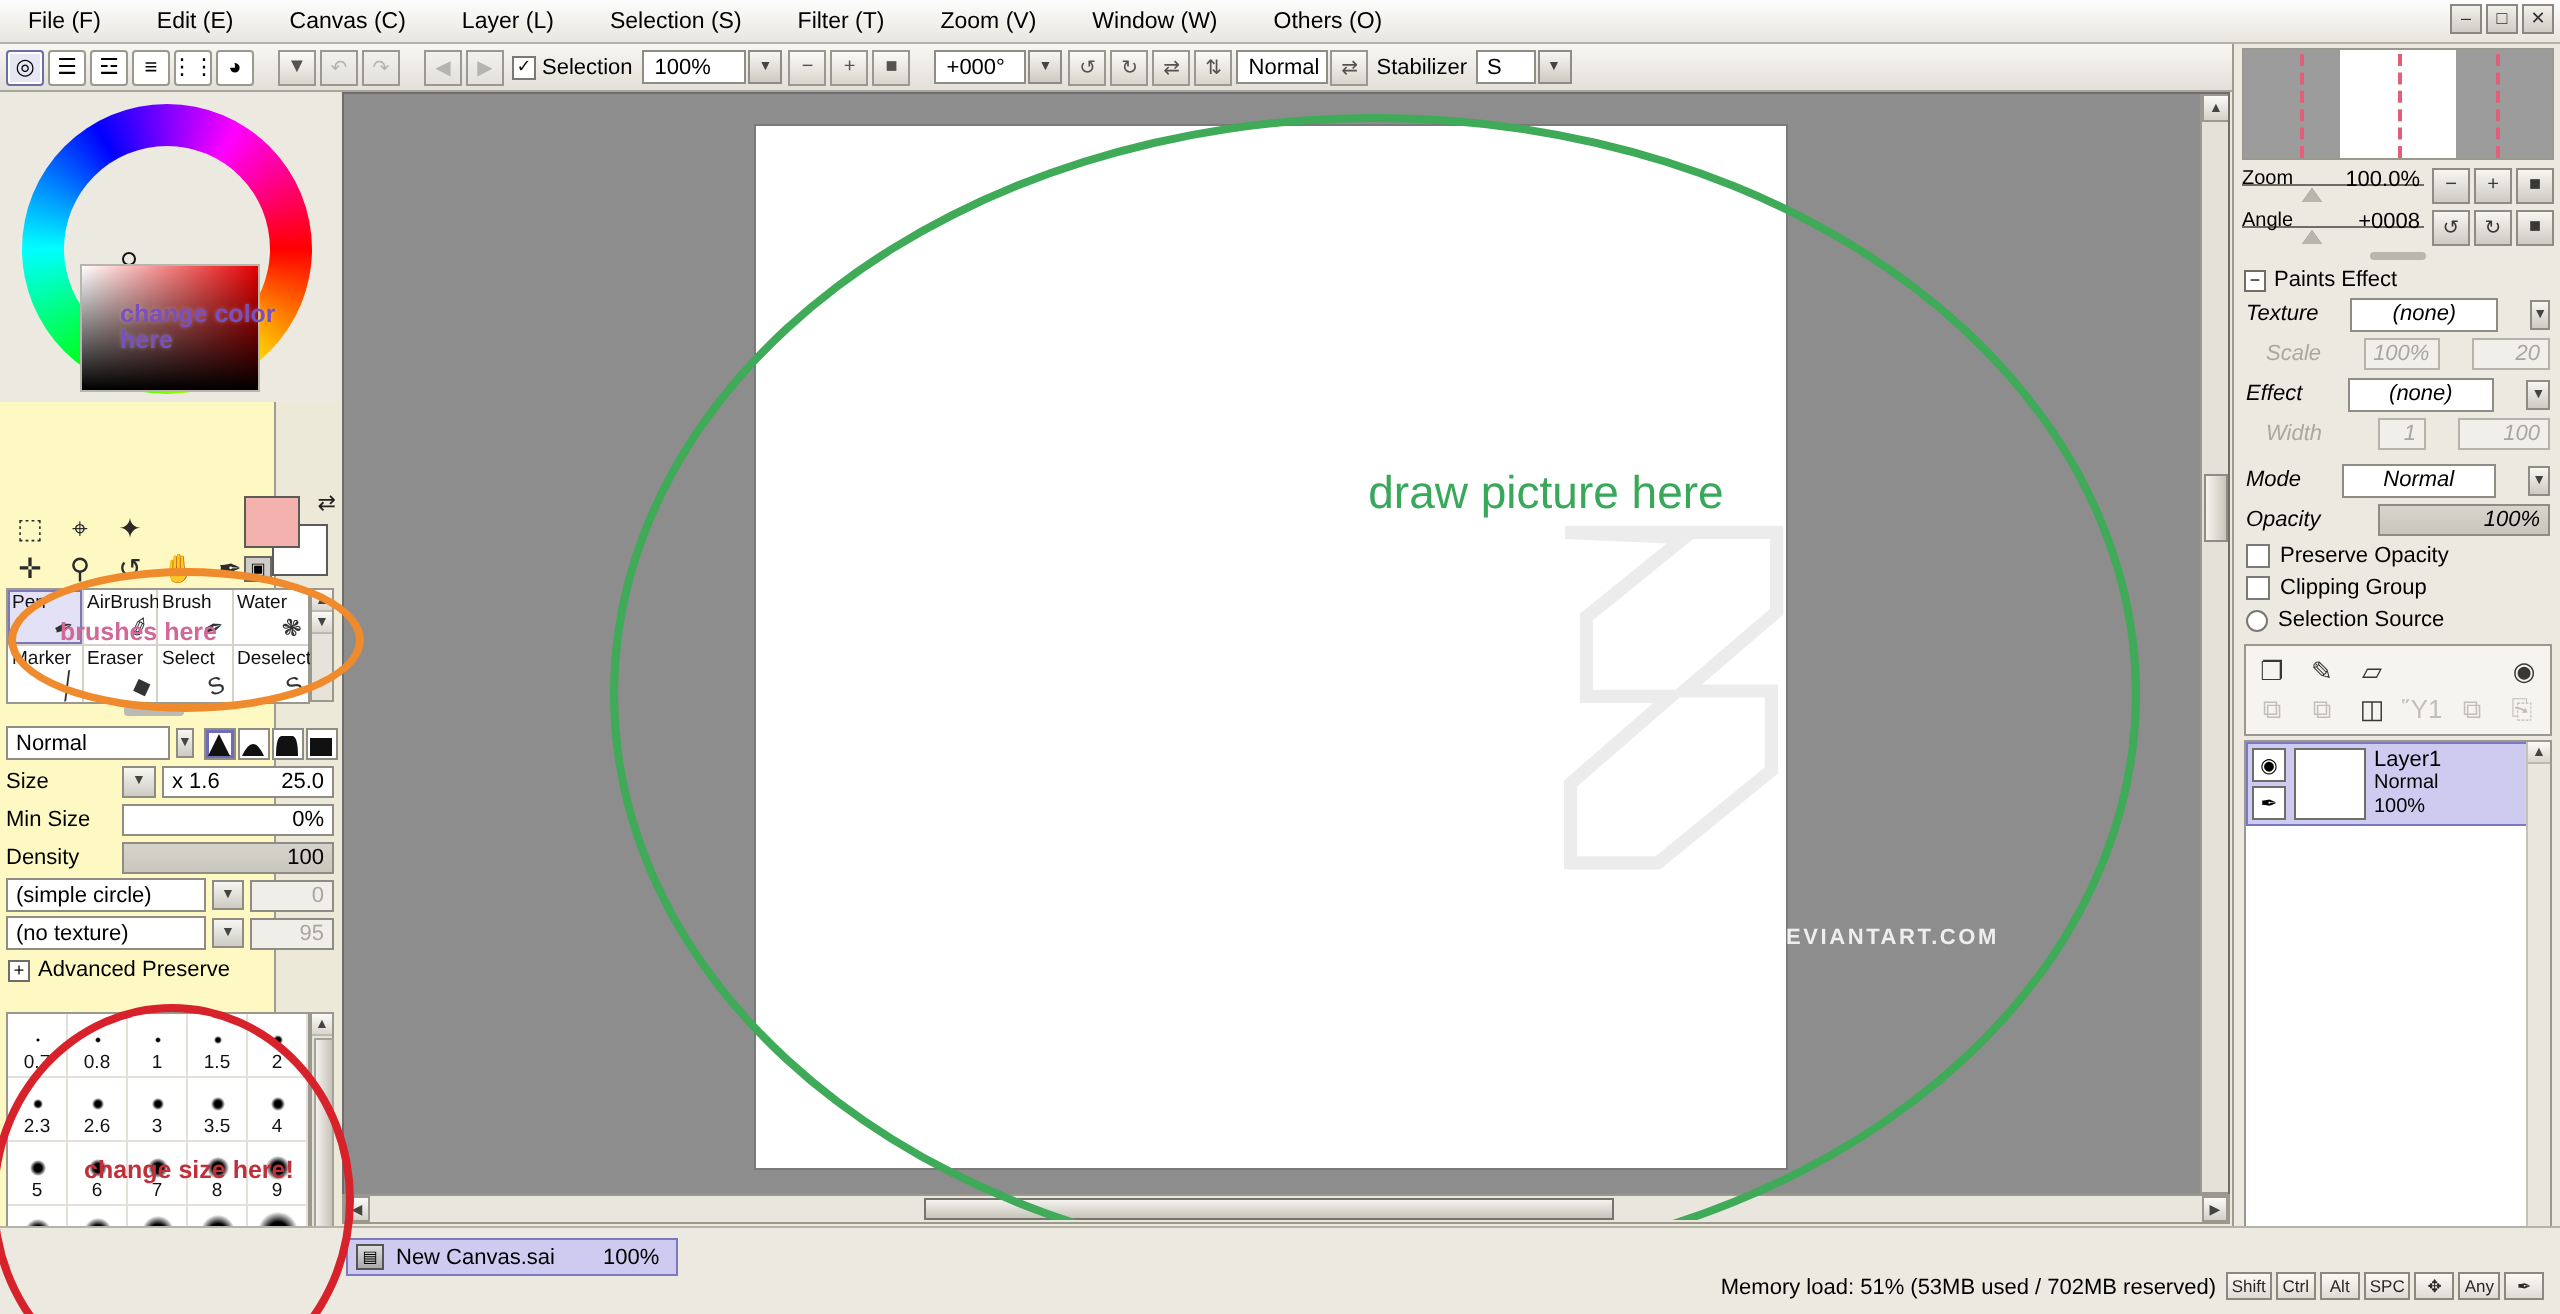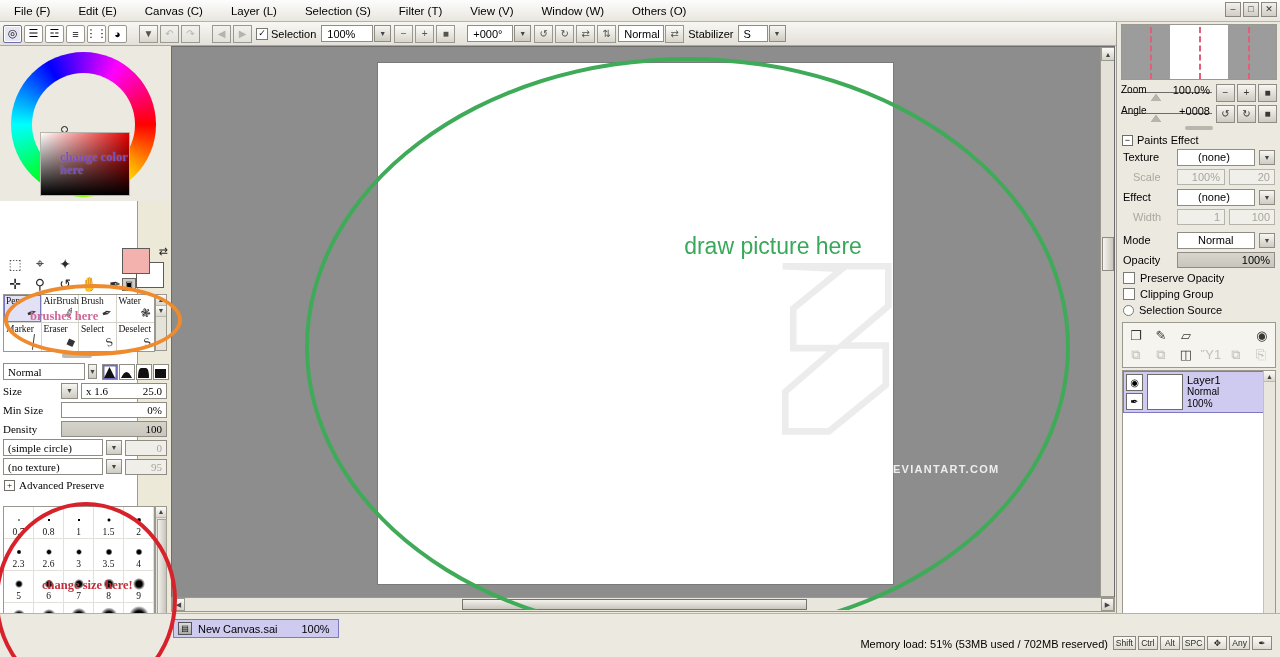--- a/index.html
+++ b/index.html
@@ -70,21 +70,21 @@
     width: 17px; height: 17px; border: 1px solid #8e8c85;
     background: linear-gradient(#f7f6f1,#cdcbc2);
     display: flex; align-items: center; justify-content: center;
     font-size: 7px; color: #444; margin-right: 3px;
   }
   .tb-lbl { font-size: 11px; margin: 0 4px 0 2px; }
 
   
   .leftpanel {
     position: absolute; left: 0; top: 46px; width: 138px; height: 611px;
-    background: #ffffff; border-right: 1px solid #9e9b92; font-family: Liberation Serif, serif;
+    background: #fef9c3; border-right: 1px solid #9e9b92;
   }
   .colorwheel-wrap { position: relative; width: 170px; height: 155px; background: #ece9e0; }
   .wheel {
     position: absolute; left: 11px; top: 6px; width: 145px; height: 145px; border-radius: 50%;
     background:
       conic-gradient(from 90deg,
         #ff0000, #ff8000, #ffff00, #80ff00, #00ff00, #00ff80,
         #00ffff, #0080ff, #0000ff, #8000ff, #ff00ff, #ff0080, #ff0000);
   }
   .wheel-hole {
@@ -304,21 +304,21 @@
   .zbtns { display: flex; gap: 2px; }
   .zbtn {
     width: 19px; height: 18px; border: 1px solid #8e8c85;
     background: linear-gradient(#f7f6f1,#cdcbc2);
     display: flex; align-items: center; justify-content: center; font-size: 10px; color: #3a3833;
   }
   .rgrip { width: 28px; height: 4px; background: #b9b6ae; border-radius: 2px; margin: 2px auto 3px auto; }
   .sec-head { display: flex; align-items: center; gap: 4px; padding: 1px 5px; font-size: 11px; }
   .minusbox { width: 11px; height: 11px; border: 1px solid #6f6d67; background: #fff;
     display: flex; align-items: center; justify-content: center; font-size: 9px; line-height: 1; }
-  .rrow { display: flex; align-items: center; height: 20px; padding: 0 6px; gap: 4px; }
+  .rrow { display: flex; align-items: center; height: 20px; padding: 0 6px; gap: 16px; font-style: italic; }
   .rlabel { width: 50px; font-size: 11px; }
   .rlabel.dis { color: #aba89f; }
   .rcombo { flex: 1; height: 17px; border: 1px solid #8e8c85; background: #fff;
     display: flex; align-items: center; padding: 0 20px; font-size: 11px; }
   .rnum { height: 16px; border: 1px solid #b6b3ab; background: #f1efe9; color: #a9a69e;
     display: flex; align-items: center; justify-content: flex-end; padding: 0 4px; font-size: 11px; }
   .ropacity { flex: 1; height: 16px; border: 1px solid #8e8c85;
     background: linear-gradient(#d8d5cd,#c8c5bc);
     display: flex; align-items: center; justify-content: flex-end; padding: 0 4px; font-size: 11px; }
   .chkrow { display: flex; align-items: center; gap: 5px; padding: 1px 6px; font-size: 11px; height: 16px; }
@@ -373,21 +373,21 @@
 
 <div id="app">
 
   <div class="menubar">
     <div class="menu-item">File (F)</div>
     <div class="menu-item">Edit (E)</div>
     <div class="menu-item">Canvas (C)</div>
     <div class="menu-item">Layer (L)</div>
     <div class="menu-item">Selection (S)</div>
     <div class="menu-item">Filter (T)</div>
-    <div class="menu-item">View (V)</div>
+    <div class="menu-item">Zoom (V)</div>
     <div class="menu-item">Window (W)</div>
     <div class="menu-item">Others (O)</div>
     <div class="wbtns">
       <div class="wbtn">–</div>
       <div class="wbtn">□</div>
       <div class="wbtn">✕</div>
     </div>
   </div>
 
   <div class="toolbar">

